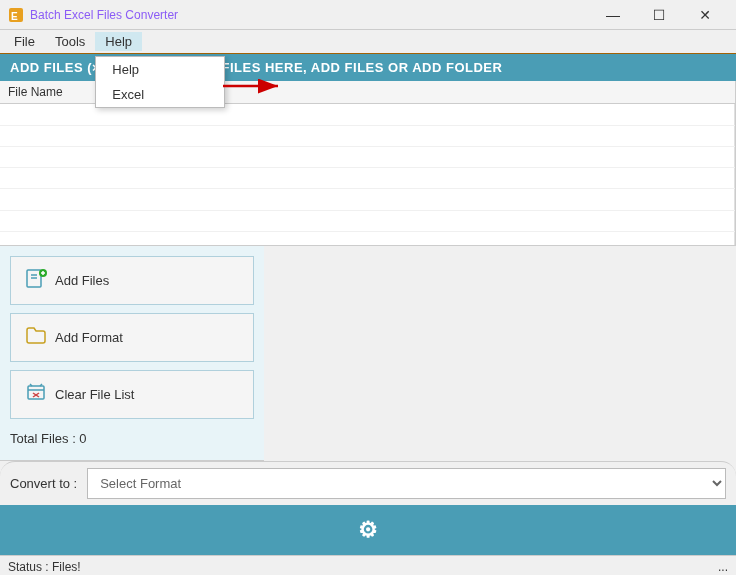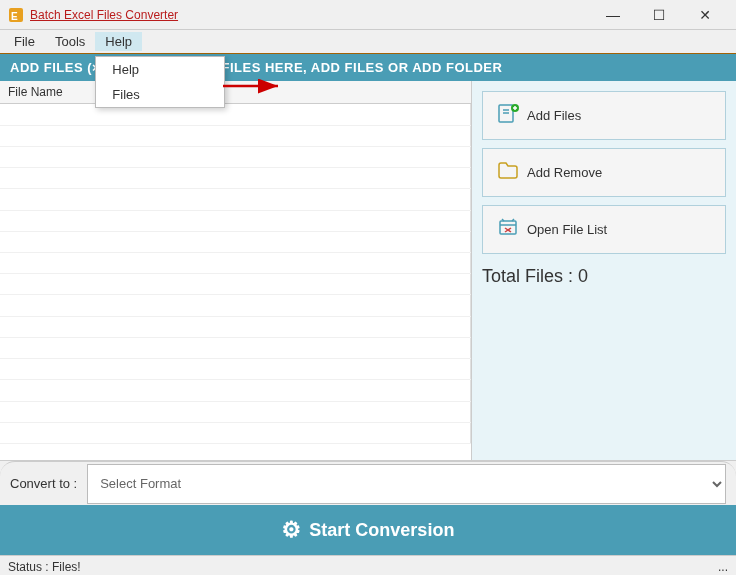--- a/index.html
+++ b/index.html
@@ -6,21 +6,21 @@
     body { width: 736px; height: 575px; font-family: 'Segoe UI', Arial, sans-serif; font-size: 13px; background: #f0f0f0; overflow: hidden; }
 
     
     .title-bar {
       display: flex; align-items: center; justify-content: space-between;
       background: #f0f0f0; height: 30px; padding: 0 8px;
       border-bottom: 1px solid #ccc;
     }
     .title-bar-left { display: flex; align-items: center; gap: 6px; }
     .title-bar-icon { width: 16px; height: 16px; }
-    .title-bar-title { font-size: 12px; color: #b91c1c; text-decoration: underline; }
+    .title-bar-title { font-size: 12px; color: #8b5cf6; }
     .title-bar-controls { display: flex; gap: 0; }
     .title-btn {
       width: 46px; height: 30px; border: none; background: transparent;
       font-size: 14px; cursor: pointer; display: flex; align-items: center; justify-content: center;
       color: #333;
     }
 
     
     .menu-bar {
       display: flex; align-items: center;
@@ -47,21 +47,21 @@
     .dropdown-item.highlighted { background: #4a9fc0; color: white; }
 
     
     .main-header {
       background: #4a9db5; color: white; padding: 6px 10px;
       font-size: 13px; font-weight: bold; letter-spacing: 0.5px;
     }
 
     
     .content-area {
-      display: flex; flex-direction: row;
+      display: flex; flex-direction: column;
       height: 380px;
     }
 
     
     .file-list-panel {
       flex: 1; background: white; border-right: 1px solid #ccc;
       border-bottom: 1px solid #ccc;
       overflow: hidden;
     }
     .file-list-header {
@@ -80,32 +80,32 @@
       width: 264px; background: #e8f4f8; border-bottom: 1px solid #ccc;
       padding: 10px; display: flex; flex-direction: column; gap: 8px;
     }
     .action-btn {
       display: flex; align-items: center; gap: 8px;
       background: #f5f5f5; border: 1px solid #b0d0dc;
       padding: 10px 14px; cursor: pointer; font-size: 13px; color: #333;
       width: 100%;
     }
     .action-btn-icon { font-size: 18px; }
-    .total-files { font-size: 18px; color: #333; padding: 4px 0; }
+    .total-files { font-size: 13px; color: #333; padding: 4px 0; }
 
     
     .convert-bar {
       display: flex; align-items: center; gap: 10px;
       background: #f0f0f0; padding: 8px 10px; border-top: 1px solid #ccc;
       height: 44px;
       border-radius: 15px;
     }
     .convert-label { font-size: 13px; color: #333; white-space: nowrap; }
     .convert-select {
-      flex: 1; height: 40px; border: 1px solid #bbb; background: white;
+      flex: 1; height: 31px; border: 1px solid #bbb; background: white;
       padding: 2px 8px; font-size: 13px; color: #666; appearance: auto;
     }
 
     
     .start-btn {
       display: flex; align-items: center; justify-content: center; gap: 8px;
       background: #4a9db5; color: white; font-size: 18px; font-weight: bold;
       height: 50px; cursor: pointer; border: none; width: 100%;
     }
     .gear-icon { font-size: 22px; }
@@ -146,21 +146,21 @@
     <span>Tools</span>
   </div>
   <div class="menu-item active" style="position:relative;">
     <span>Help</span>
     
     <div class="dropdown-menu">
       <div class="dropdown-item">
         <span>Help</span>
       </div>
       <div class="dropdown-item">
-        <span>Files</span>
+        <span>Excel</span>
       </div>
     </div>
   </div>
 </div>
 
 <div style="position:absolute; top:74px; left:218px; z-index:300; pointer-events:none;">
   <svg width="70" height="24" viewBox="0 0 70 24">
     <defs>
       <marker id="arrowhead" markerWidth="8" markerHeight="6" refX="8" refY="3" orient="auto">
         <polygon points="0 0, 8 3, 0 6" fill="#cc0000"></polygon>
@@ -252,36 +252,36 @@
       </span>
       <span>Add Files</span>
     </button>
 
     <button class="action-btn">
       <span class="action-btn-icon">
         <svg width="22" height="22" viewBox="0 0 22 22">
           <path d="M2 6 Q2 4 4 4 L9 4 L11 7 L18 7 Q20 7 20 9 L20 17 Q20 19 18 19 L4 19 Q2 19 2 17 Z" fill="none" stroke="#c8a020" stroke-width="1.5"></path>
         </svg>
       </span>
-      <span>Add Remove</span>
+      <span>Add Format</span>
     </button>
 
 
     <button class="action-btn">
       <span class="action-btn-icon">
         <svg width="22" height="22" viewBox="0 0 22 22">
           <rect x="3" y="5" width="16" height="13" rx="1" fill="none" stroke="#4a9db5" stroke-width="1.5"></rect>
           <line x1="3" y1="9" x2="19" y2="9" stroke="#4a9db5" stroke-width="1.5"></line>
           <line x1="7" y1="5" x2="5" y2="3" stroke="#4a9db5" stroke-width="1.5"></line>
           <line x1="15" y1="5" x2="17" y2="3" stroke="#4a9db5" stroke-width="1.5"></line>
           <line x1="8" y1="12" x2="14" y2="16" stroke="#cc4444" stroke-width="1.5"></line>
           <line x1="14" y1="12" x2="8" y2="16" stroke="#cc4444" stroke-width="1.5"></line>
         </svg>
       </span>
-      <span>Open File List</span>
+      <span>Clear File List</span>
     </button>
 
 
     <div class="total-files">Total Files : 0</div>
   </div>
 
 </div>
 
 <div class="convert-bar">
   <span class="convert-label">Convert to :</span>
@@ -291,19 +291,18 @@
     <option>XLSX</option>
     <option>CSV</option>
     <option>PDF</option>
     <option>HTML</option>
     <option>ODS</option>
   </select>
 </div>
 
 <button class="start-btn">
   <span class="gear-icon">⚙</span>
-  <span>Start Conversion</span>
 </button>
 
 <div class="status-bar">
   <span>Status :  Files!</span>
   <span>...</span>
 </div>
 
 </body></html>

